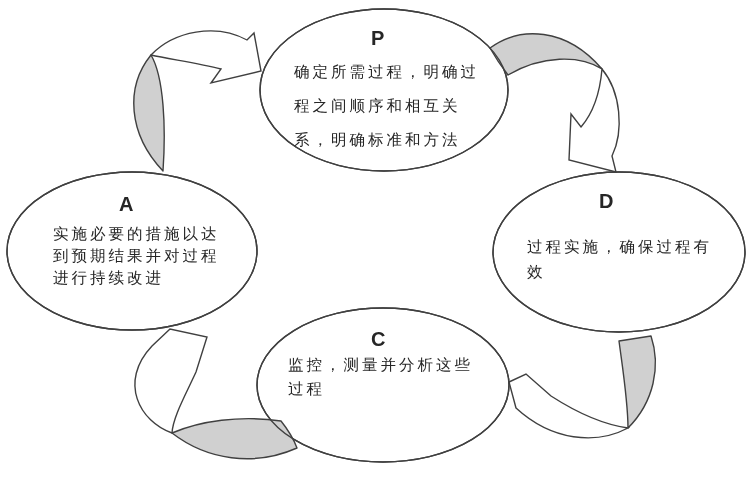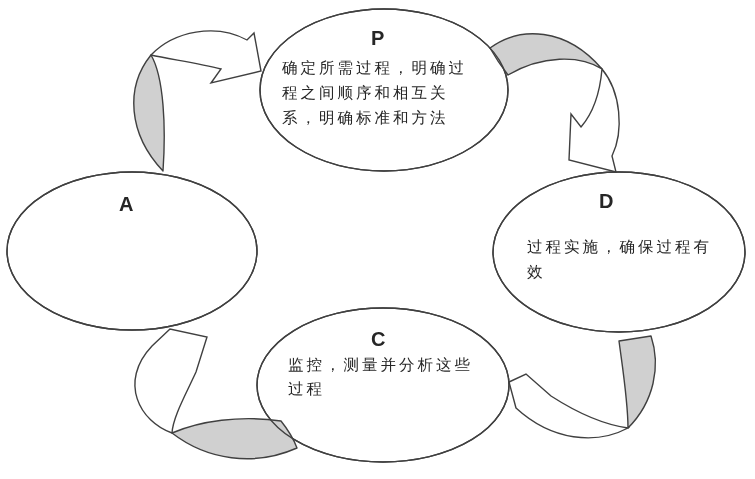--- a/index.html
+++ b/index.html
@@ -33,21 +33,21 @@
     white-space: nowrap;
   }
   .node-text {
     position: absolute;
     font-size: 15.5px;
     color: var(--text);
     letter-spacing: 3px;
     text-align: left;
     word-break: normal;
   }
-  #text-plan  { left: 282px; top: 55px;  width: 190px; line-height: 25px; }
+  #text-plan  { left: 294px; top: 55px;  width: 190px; line-height: 34px; }
   #text-do    { left: 527px; top: 234px; width: 190px; line-height: 25px; }
   #text-check { left: 288px; top: 353px; width: 190px; line-height: 24px; }
   #text-act   { left: 53px;  top: 223px; width: 172px; line-height: 22px; }
   #letter-plan  { left: 371px; top: 27px; }
   #letter-do    { left: 599px; top: 190px; }
   #letter-check { left: 371px; top: 328px; }
   #letter-act   { left: 119px; top: 193px; }
 </style>
 </head>
 <body>
@@ -88,14 +88,15 @@
   <div class="node-letter" id="letter-plan">P</div>
   <div class="node-text" id="text-plan">确定所需过程，明确过程之间顺序和相互关系，明确标准和方法</div>
 
   <div class="node-letter" id="letter-do">D</div>
   <div class="node-text" id="text-do">过程实施，确保过程有效</div>
 
   <div class="node-letter" id="letter-check">C</div>
   <div class="node-text" id="text-check">监控，测量并分析这些过程</div>
 
   <div class="node-letter" id="letter-act">A</div>
+  <div class="node-text" id="text-act">实施必要的措施以达到预期结果并对过程进行持续改进</div>
 
 </div>
 
 </body></html>

